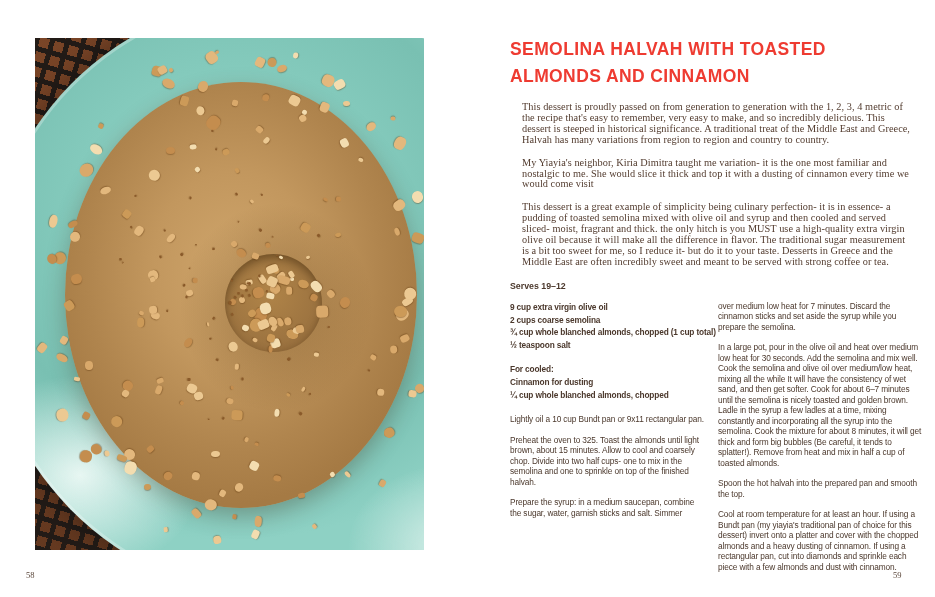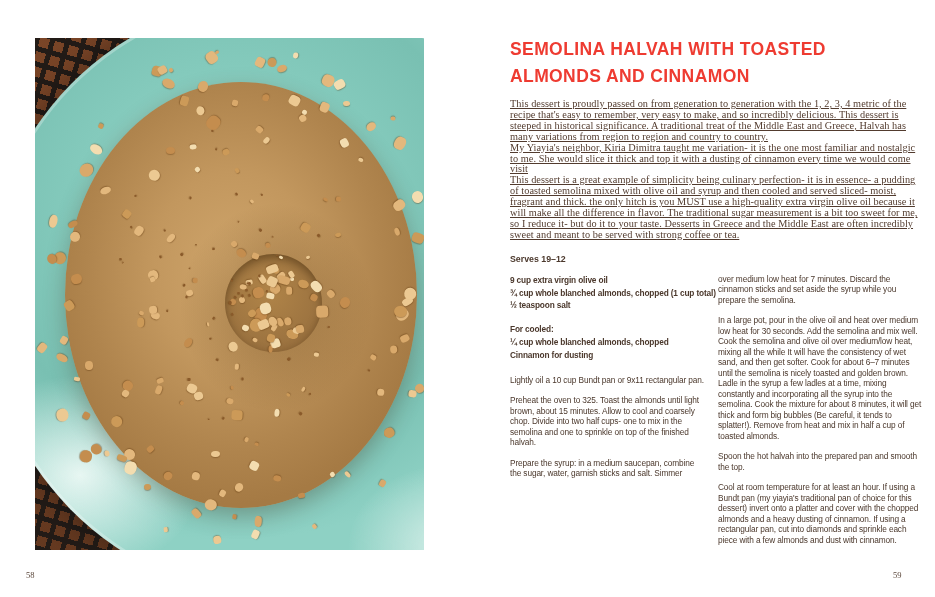--- a/index.html
+++ b/index.html
@@ -33,21 +33,21 @@
 
   
   .pagenum{position:absolute;font:8.5px "Liberation Serif",serif;color:#5a463a;}
   .pagenum.l{left:26px;top:570px;}
   .pagenum.r{left:893px;top:570px;}
 
   
   .recipe{position:absolute;left:510px;top:36px;width:412px;color:#4b382c;}
   .recipe h1{margin:0 0 9px 0;max-width:372px;
     font:bold 17.5px/27px "Liberation Sans",sans-serif;letter-spacing:.4px;}
-  .intro p{margin:0;font:10.3px/10.9px "Liberation Serif",serif;color:#523b2e;letter-spacing:.05px;text-decoration:underline;}
+  .intro p{margin:12px;font:10.3px/10.9px "Liberation Serif",serif;color:#523b2e;letter-spacing:.05px;}
   .serves{margin-top:12px;font:bold 8.8px/13px "Liberation Sans",sans-serif;}
   .cols{display:flex;gap:12px;margin-top:8px;}
   .col.left{width:196px;flex:none;}
   .col.right{width:204px;flex:none;}
   .ing{font:bold 8.3px/12.8px "Liberation Sans",sans-serif;letter-spacing:-.15px;white-space:nowrap;}
   .ing-group{margin:0 0 11px 0;}
   .steps{margin-top:13px;}
   .steps p,.col.right p{margin:0 0 10px 0;font:8.3px/10.5px "Liberation Sans",sans-serif;letter-spacing:-.12px;}
   p.tight{margin-bottom:0;}
 </style>
@@ -306,27 +306,28 @@
       <p>My Yiayia's neighbor, Kiria Dimitra taught me variation- it is the one most familiar and nostalgic to me. She would slice it thick and top it with a dusting of cinnamon every time we would come visit</p>
       <p>This dessert is a great example of simplicity being culinary perfection- it is in essence- a pudding of toasted semolina mixed with olive oil and syrup and then cooled and served sliced- moist, fragrant and thick. the only hitch is you MUST use a high-quality extra virgin olive oil because it will make all the difference in flavor. The traditional sugar measurement is a bit too sweet for me, so I reduce it- but do it to your taste. Desserts in Greece and the Middle East are often incredibly sweet and meant to be served with strong coffee or tea.</p>
     </div>
 
     <div class="serves">Serves 19–12</div>
 
     <div class="cols">
       <div class="col left">
         <div class="ing-group">
           <div class="ing">9 cup extra virgin olive oil</div>
+          <div class="ing">2 cups coarse semolina</div>
           <div class="ing">¾ cup whole blanched almonds, chopped (1 cup total)</div>
           <div class="ing">½ teaspoon salt</div>
         </div>
         <div class="ing-group">
           <div class="ing">For cooled:</div>
+          <div class="ing">Cinnamon for dusting</div>
           <div class="ing">¼ cup whole blanched almonds, chopped</div>
-          <div class="ing">Cinnamon for dusting</div>
         </div>
         <div class="steps">
           <p>Lightly oil a 10 cup Bundt pan or 9x11 rectangular pan.</p>
           <p>Preheat the oven to 325. Toast the almonds until light brown, about 15 minutes. Allow to cool and coarsely chop. Divide into two half cups- one to mix in the semolina and one to sprinkle on top of the finished halvah.</p>
           <p>Prepare the syrup: in a medium saucepan, combine the sugar, water, garnish sticks and salt. Simmer</p>
         </div>
       </div>
       <div class="col right">
         <p>over medium low heat for 7 minutes. Discard the cinnamon sticks and set aside the syrup while you prepare the semolina.</p>
         <p>In a large pot, pour in the olive oil and heat over medium low heat for 30 seconds. Add the semolina and mix well. Cook the semolina and olive oil over medium/low heat, mixing all the while It will have the consistency of wet sand, and then get softer. Cook for about 6–7 minutes until the semolina is nicely toasted and golden brown. Ladle in the syrup a few ladles at a time, mixing constantly and incorporating all the syrup into the semolina. Cook the mixture for about 8 minutes, it will get thick and form big bubbles (Be careful, it tends to splatter!). Remove from heat and mix in half a cup of toasted almonds.</p>

